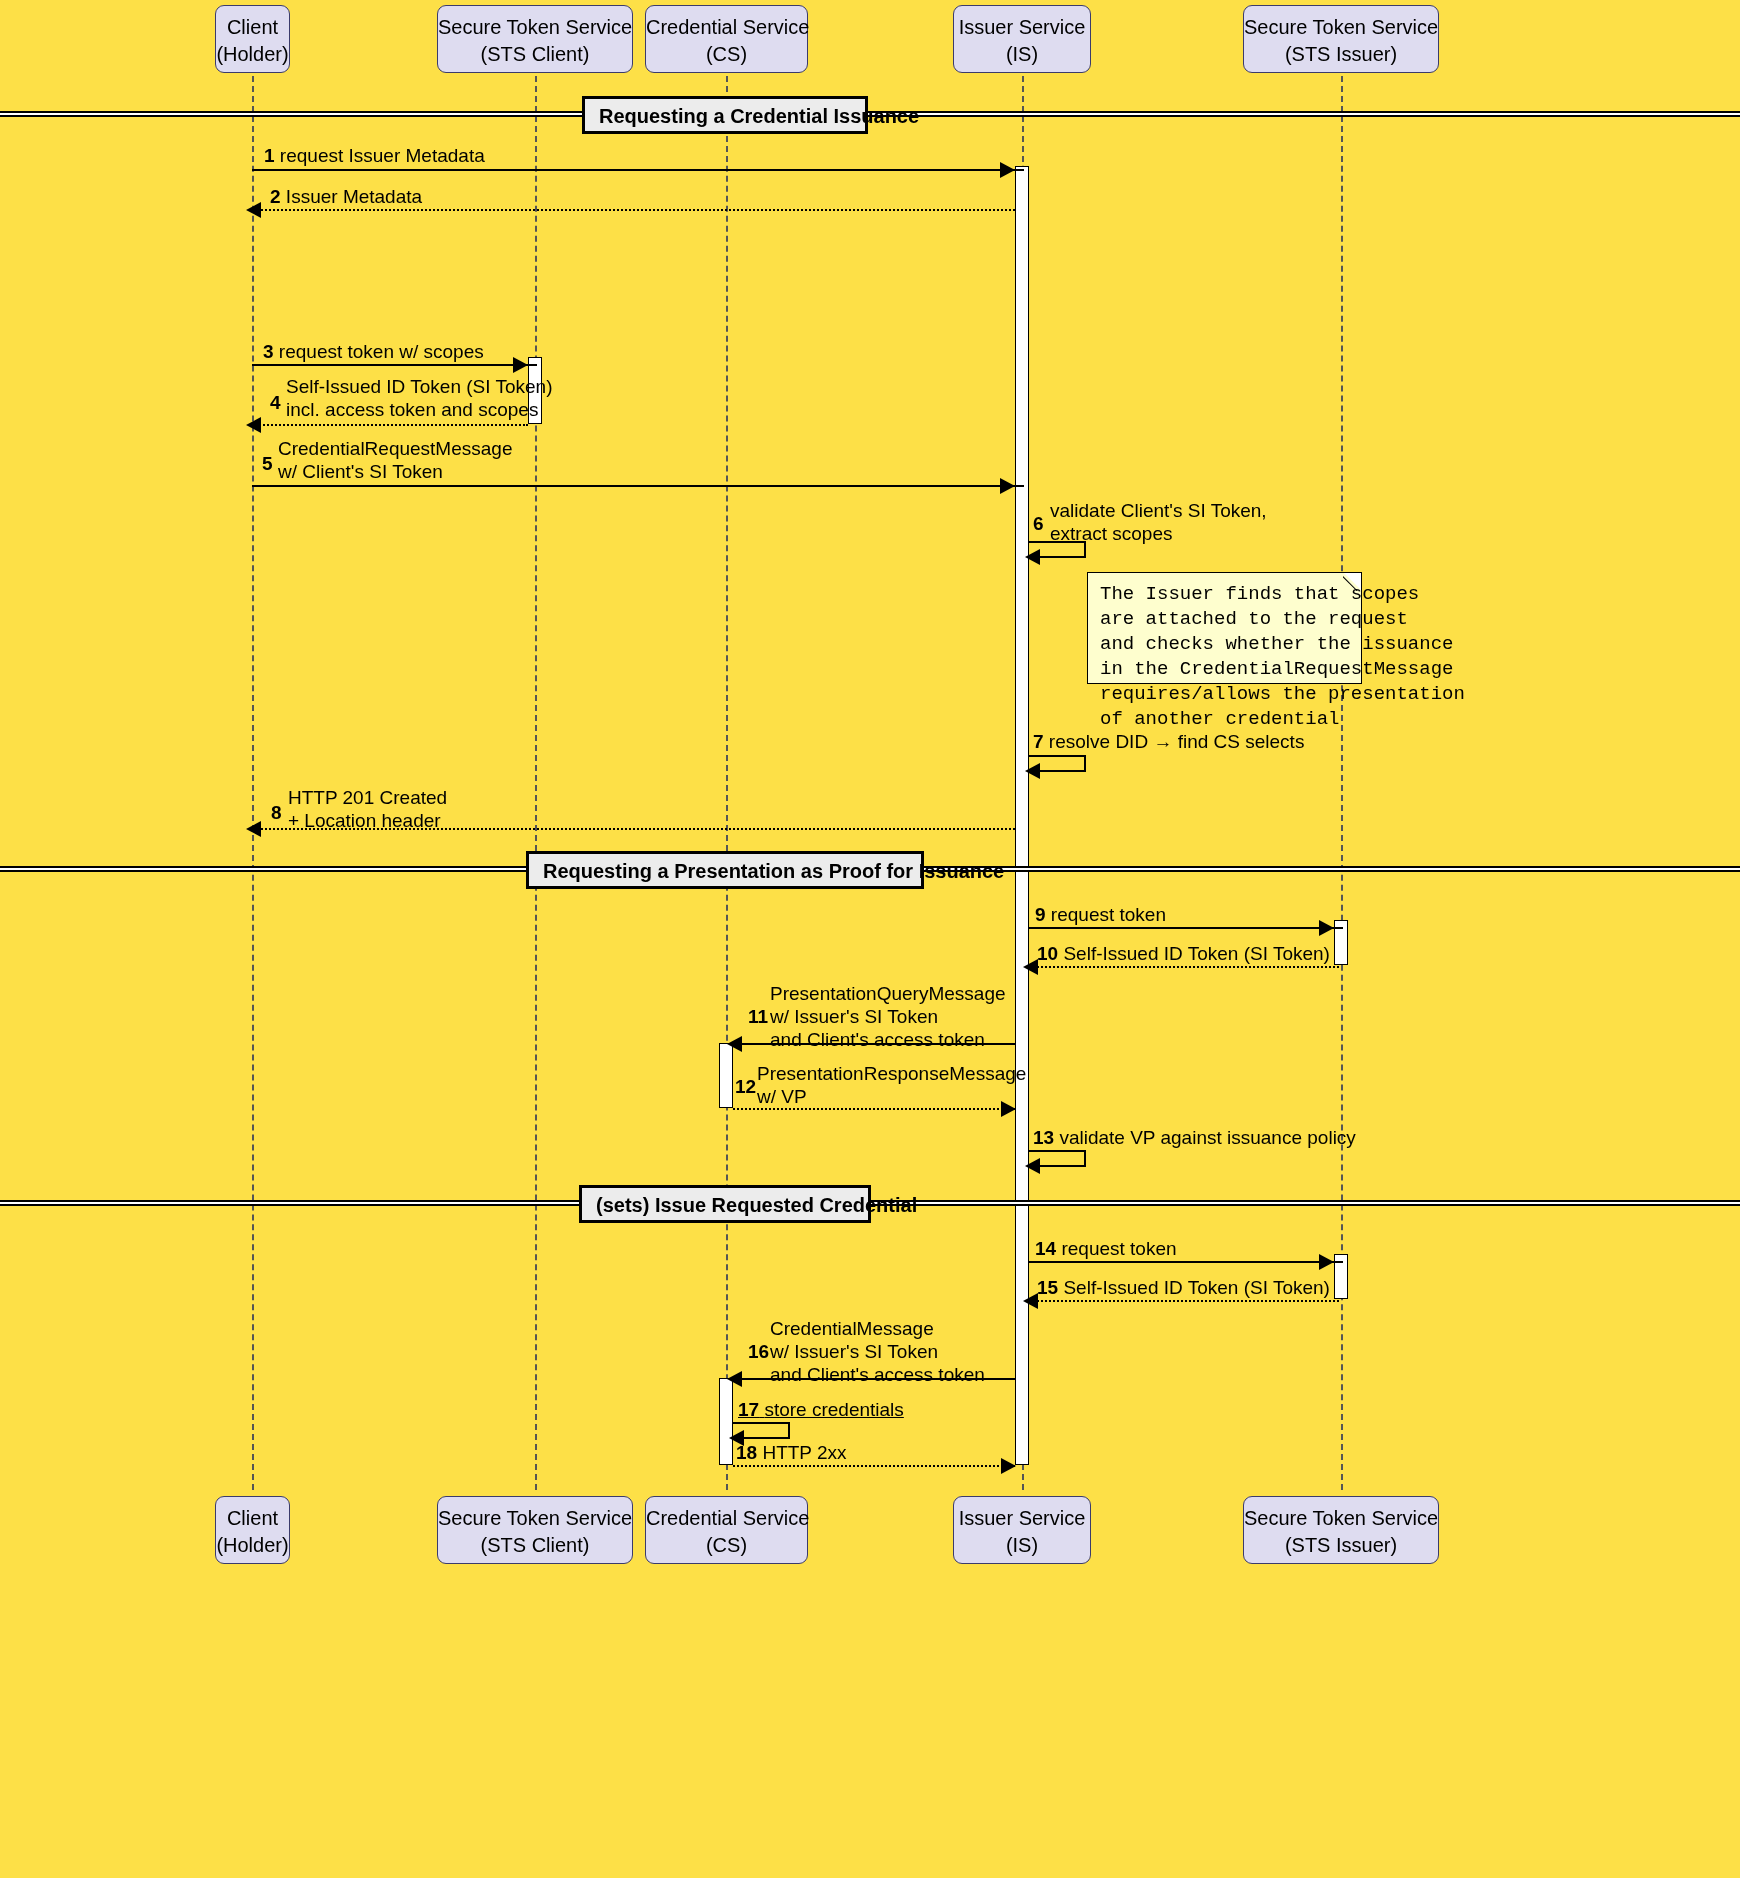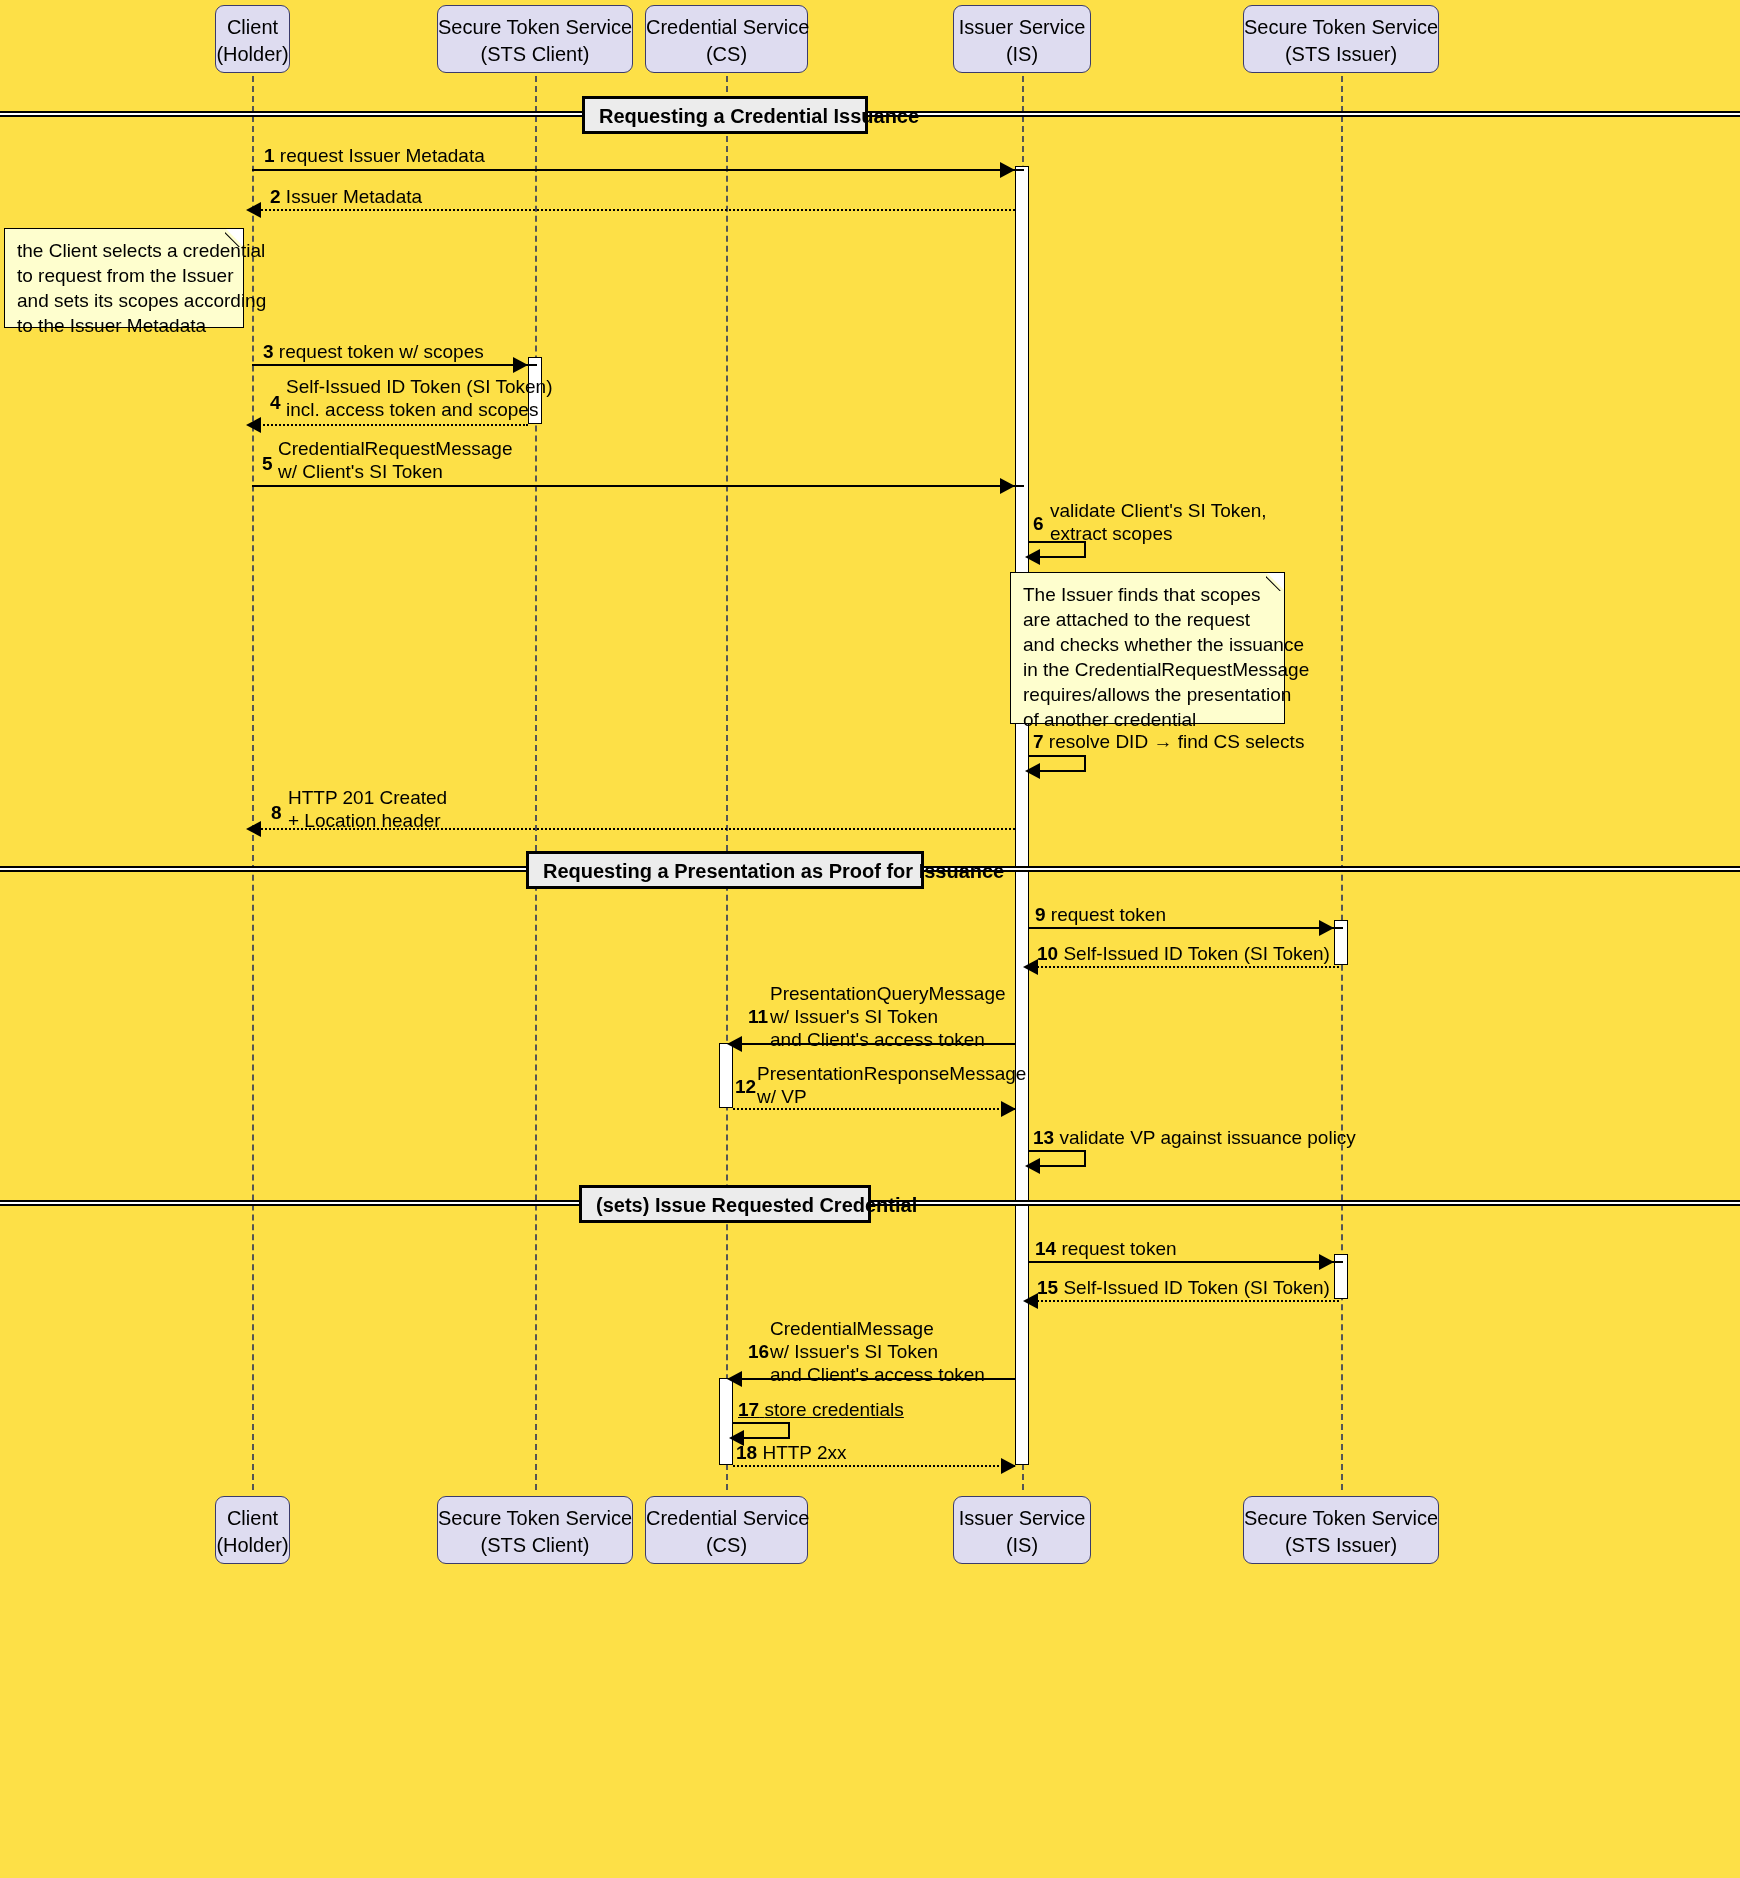--- a/index.html
+++ b/index.html
@@ -210,28 +210,20 @@
   <div class="msg-line" style="left:252px; top:169px; width:772px;"></div>
   <div class="arrow-r" style="left:1000px; top:162px;"></div>
 
   <div class="msg-label" style="left:270px; top:185px;">
     <span class="num">2</span>
     <span>Issuer Metadata</span>
   </div>
   <div class="msg-line dotted" style="left:252px; top:209px; width:763px;"></div>
   <div class="arrow-l" style="left:246px; top:202px;"></div>
 
-  <div class="note" style="left:4px; top:228px; width:240px; height:100px;">
-    <span class="fold"></span>
-    <span class="fold-edge"></span>
-    <span class="note-line">the Client selects a credential</span>
-    <span class="note-line">to request from the Issuer</span>
-    <span class="note-line">and sets its scopes according</span>
-    <span class="note-line">to the Issuer Metadata</span>
-  </div>
 
   <div class="msg-label" style="left:263px; top:340px;">
     <span class="num">3</span>
     <span>request token w/ scopes</span>
   </div>
   <div class="msg-line" style="left:252px; top:364px; width:285px;"></div>
   <div class="arrow-r" style="left:513px; top:357px;"></div>
 
   <div class="seqnum" style="left:270px; top:391px;">4</div>
   <div class="msg-label" style="left:286px; top:375px;">
@@ -250,21 +242,21 @@
   <div class="arrow-r" style="left:1000px; top:478px;"></div>
 
   <div class="seqnum" style="left:1033px; top:512px;">6</div>
   <div class="msg-label" style="left:1050px; top:499px;">
     <span style="display:block;">validate Client's SI Token,</span>
     <span style="display:block;">extract scopes</span>
   </div>
   <div class="selfloop" style="left:1029px; top:541px; width:57px; height:17px;"></div>
   <div class="arrow-l" style="left:1025px; top:549px;"></div>
 
-  <div class="note" style="left:1010px; top:572px; width:275px; height:152px;">
+  <div class="note" style="left:1087px; top:572px; width:275px; height:112px;font-family:Liberation Mono, monospace;">
     <span class="fold"></span>
     <span class="fold-edge"></span>
     <span class="note-line">The Issuer finds that scopes</span>
     <span class="note-line">are attached to the request</span>
     <span class="note-line">and checks whether the issuance</span>
     <span class="note-line">in the CredentialRequestMessage</span>
     <span class="note-line">requires/allows the presentation</span>
     <span class="note-line">of another credential</span>
   </div>
 

